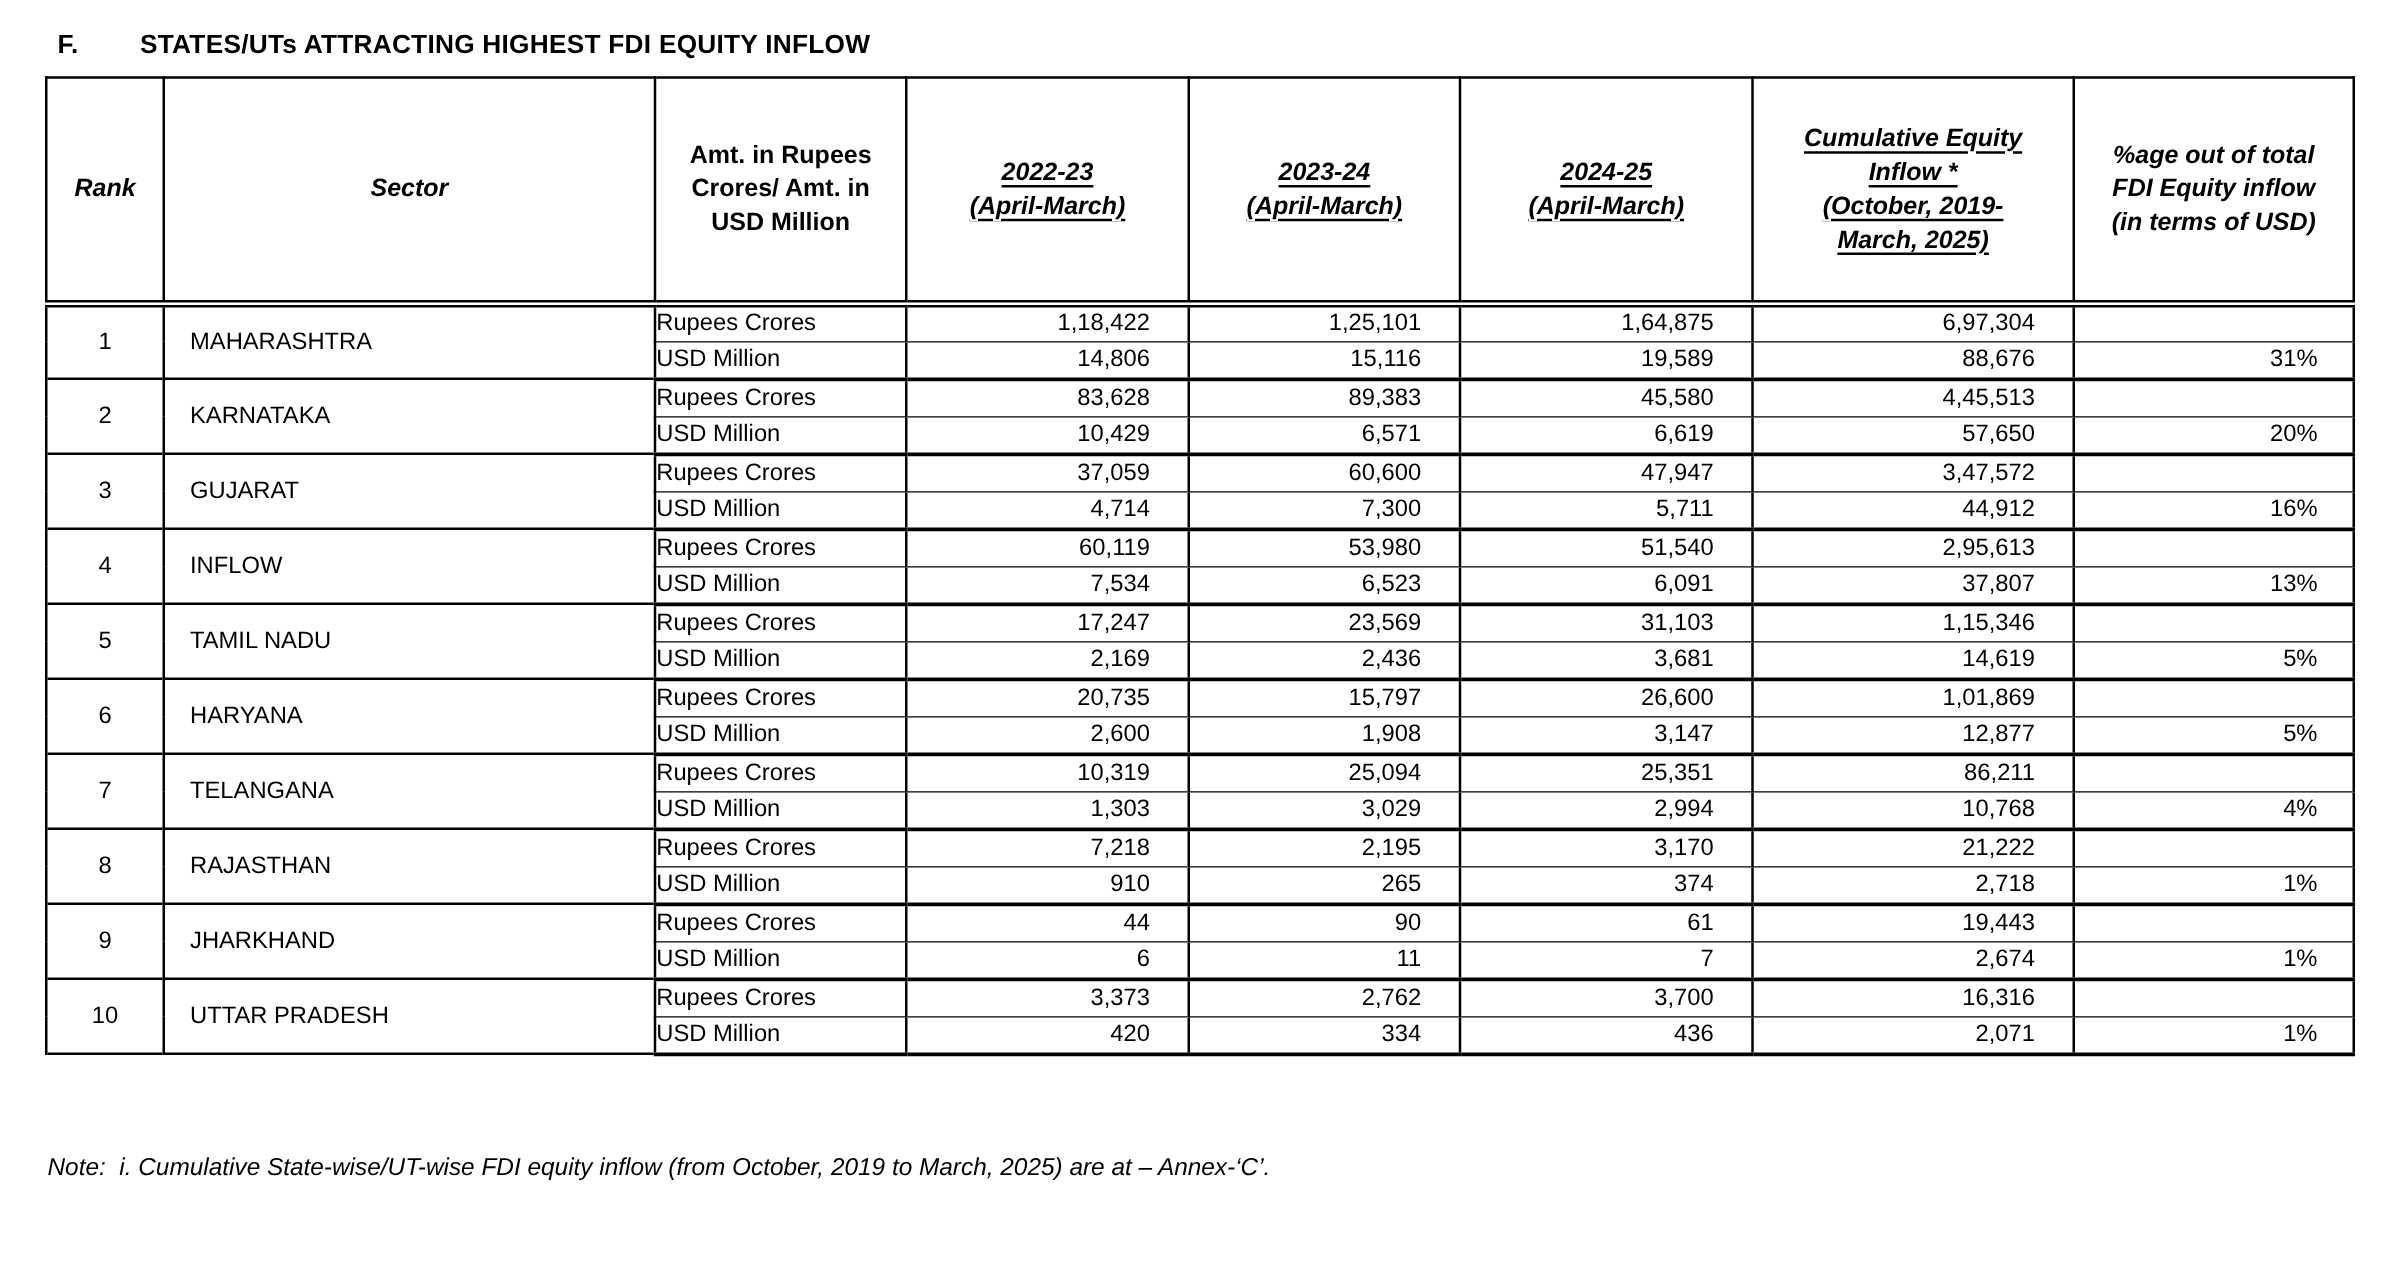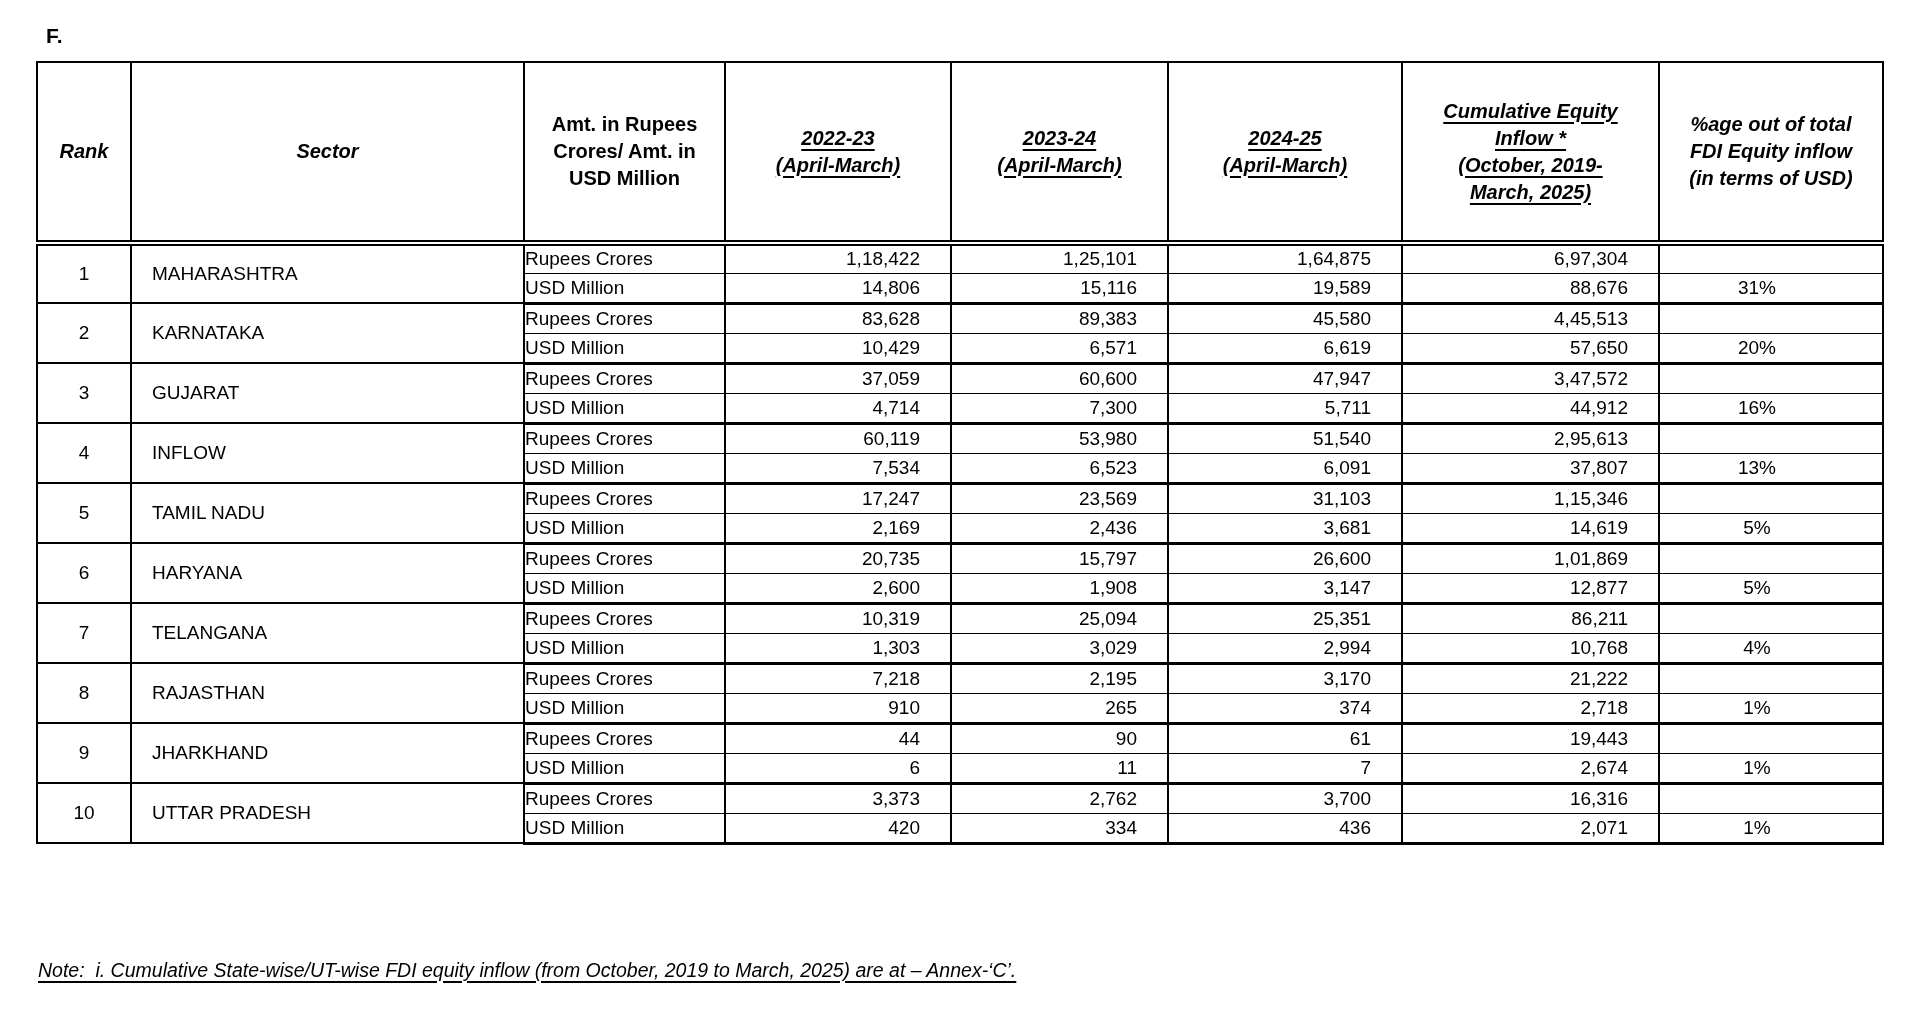--- a/index.html
+++ b/index.html
@@ -53,44 +53,43 @@
   td {
     height: 30px;
     font-size: 19px;
     padding: 0;
     vertical-align: middle;
   }
   .cell-rank { text-align: center; }
   .cell-state { text-align: left; padding-left: 20px; }
   .cell-unit { text-align: left; }
   .cell-num { text-align: right; padding-right: 30px; }
-  .cell-pct { text-align: center; padding-right: 28px; }
+  .cell-pct { text-align: right; padding-right: 28px; }
 
   .notes {
     margin-top: 32px;
     margin-left: 2px;
     font-style: italic;
     font-size: 19.5px;
     white-space: pre-wrap;
   }
   .note { margin-bottom: 32px; }
   .note-underline {
-    text-decoration: underline;
     text-decoration-thickness: 1.5px;
     text-underline-offset: 4px;
-    margin-top: 36px;
   }
 </style>
 </head>
 <body>
 
 <div class="page">
 
   <div class="doc-title">
     <span class="prefix">F.</span>
+    <span>STATES/UTs ATTRACTING HIGHEST FDI EQUITY INFLOW</span>
   </div>
 
   <table class="fdi-table">
     <colgroup>
       <col style="width:94px">
       <col style="width:393px">
       <col style="width:201px">
       <col style="width:226px">
       <col style="width:217px">
       <col style="width:234px">

